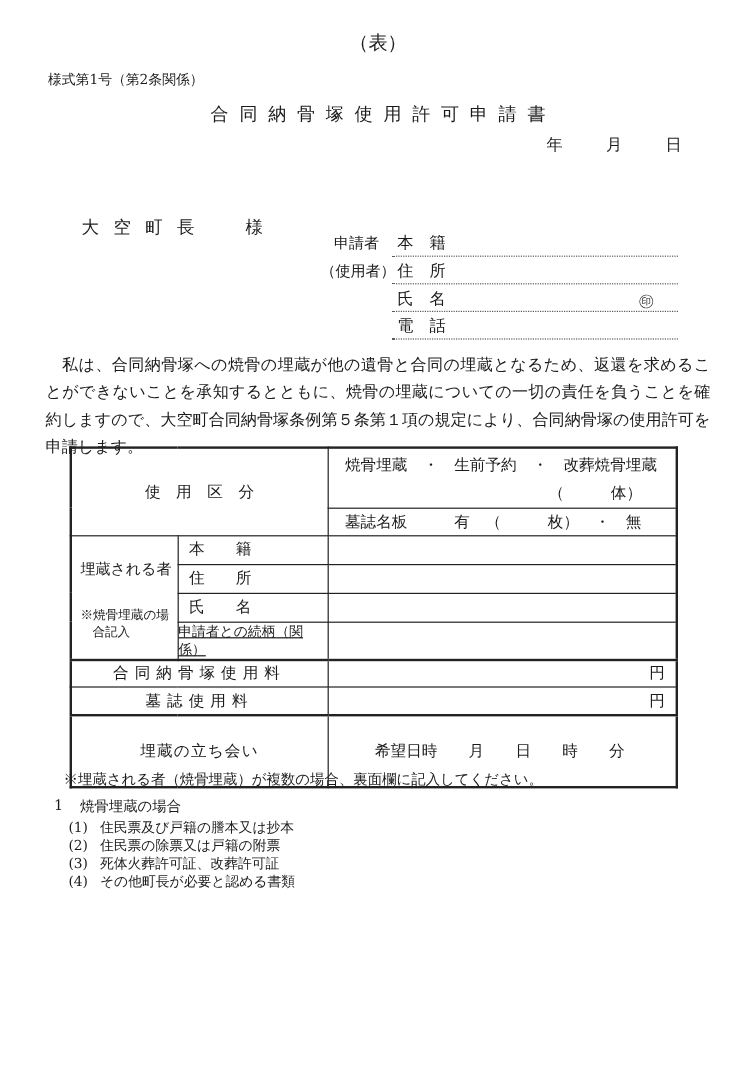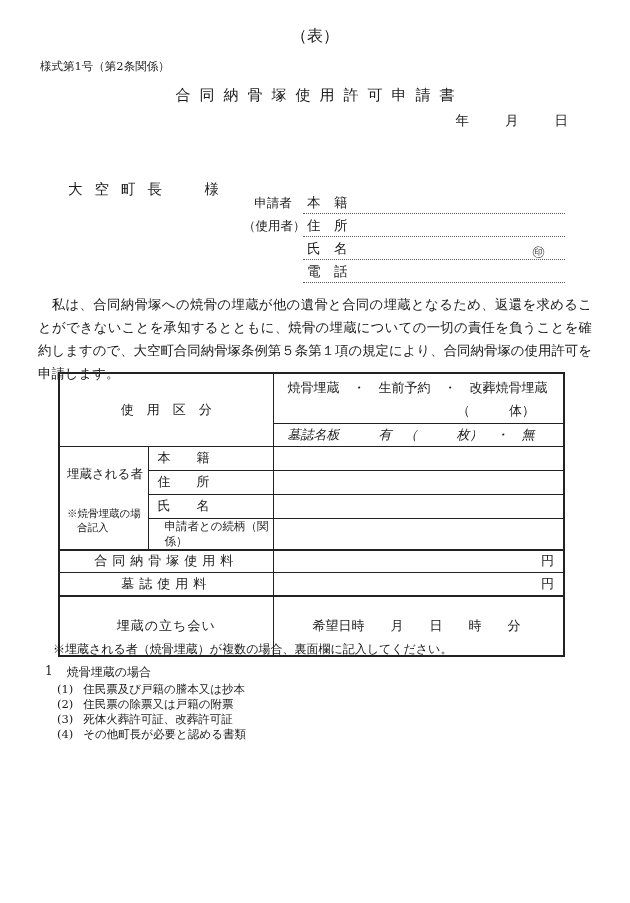--- a/index.html
+++ b/index.html
@@ -11,41 +11,41 @@
   }
   .side-label { position:absolute; top:26px; left:0; right:0; text-align:center; font-size:16px; }
   .form-number { position:absolute; top:59px; left:40px; font-size:11.5px; }
   .doc-title { position:absolute; top:86px; left:0; right:0; text-align:center; font-size:15px; letter-spacing:9px; text-indent:9px; }
   .date-line { position:absolute; top:112px; right:62px; display:flex; gap:36px; font-size:13.5px; }
   .addressee { position:absolute; top:155px; left:68px; font-size:14.5px;margin-top:25px; }
   .addressee .name { letter-spacing:12px; }
   .addressee .honorific { margin-left:26px; }
 
   .applicant { position:absolute; top:191px; left:243px; width:322px; }
-  .app-row { display:flex; align-items:flex-end; height:23px; }
+  .app-row { display:flex; align-items:flex-end; height:23px;margin-left:24px; }
   .app-role { width:60px; flex-shrink:0; font-size:12.5px; text-align:center; padding-bottom:2px; white-space:nowrap; }
   .app-field { flex:1; border-bottom:1.5px dotted #5a5a5a; display:flex; justify-content:space-between; align-items:flex-end; font-size:13.5px; padding:0 2px 1px 4px; }
   .app-seal { font-size:13px; margin-right:18px; line-height:1; }
 
   .body-text { position:absolute; top:293px; left:38px; width:554px; font-size:13.4px; line-height:23px; text-align:justify; }
 
   .form-table { position:absolute; top:372px; left:58px; width:507px; border-collapse:collapse; font-size:13px; table-layout:fixed; }
   .form-table td { border:1px solid #222; vertical-align:middle; }
   .form-table { border:2px solid #222; }
   .form-table .thick-top td { border-top:2px solid #222; }
   .c-usage { text-align:center; letter-spacing:13px; text-indent:13px; }
   .c-opts { height:50px; padding:4px 12px 2px 14px; vertical-align:top; }
   .opts-line2 { text-align:right; padding-right:16px; margin-top:5px; }
-  .c-plate { height:23px; padding:1px 16px 1px 14px;font-style:italic; }
+  .c-plate { height:23px; padding:1px 16px 1px 14px; }
   .c-interred { vertical-align:top; padding:5px 4px 0 7px; }
   .int-header { font-size:12.5px; }
   .int-note { margin-top:23px; font-size:10.5px; line-height:14px; }
   .int-note .l2 { padding-left:10px; }
   .c-lbl { height:24px; padding-left:9px; }
-  .c-lbl.relation { font-size:11.5px; padding-left:16px; }
+  .c-lbl.relation { font-size:11.5px; padding-left:0;text-decoration:underline; }
   .c-fee-lbl { height:23px; text-align:center; letter-spacing:5px; }
   .c-fee-val { text-align:right; padding-right:9px; }
   .c-wit-lbl { height:60px; text-align:center; letter-spacing:1px; }
   .c-wit-val { padding-left:39px; }
 
   .footer-note { position:absolute; top:641px; left:53px; font-size:12px; }
   .attachments { position:absolute; top:660px; left:45px; font-size:12px; }
   .att-group { margin-top:4px; display:flex; gap:14px; }
   .att-list { margin-top:1px; margin-left:12px; font-size:11.5px; }
   .att-item { display:flex; gap:10px; line-height:15px; }

